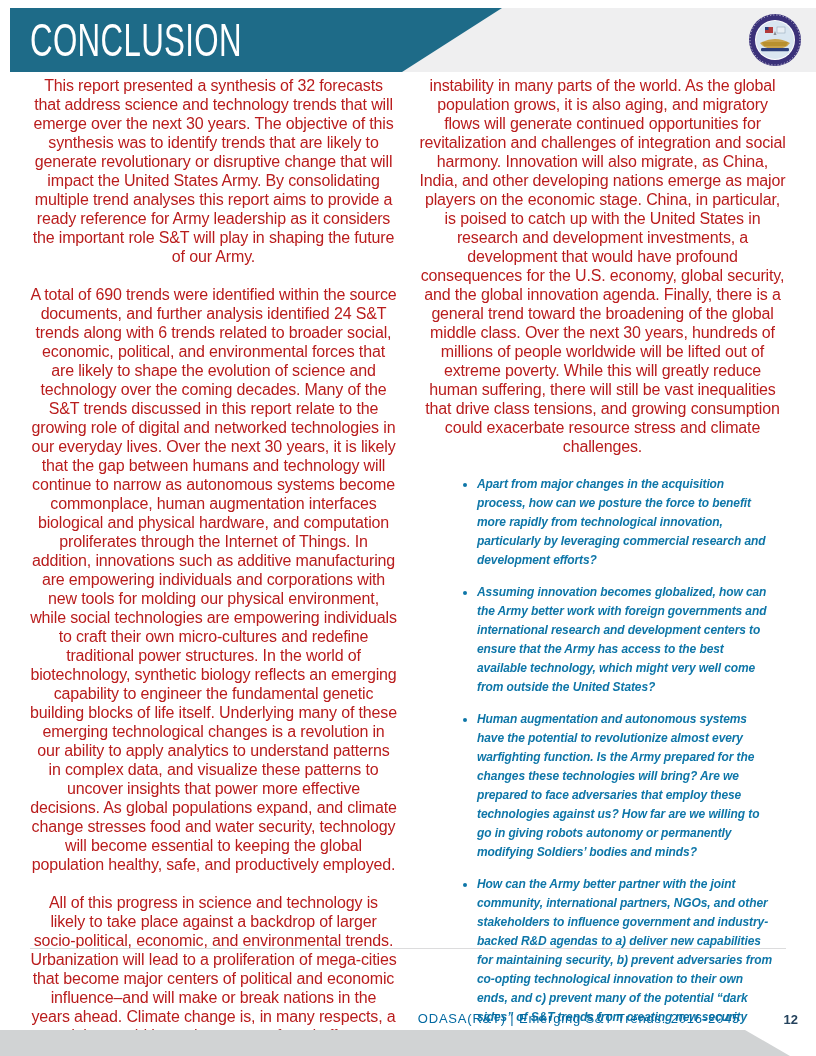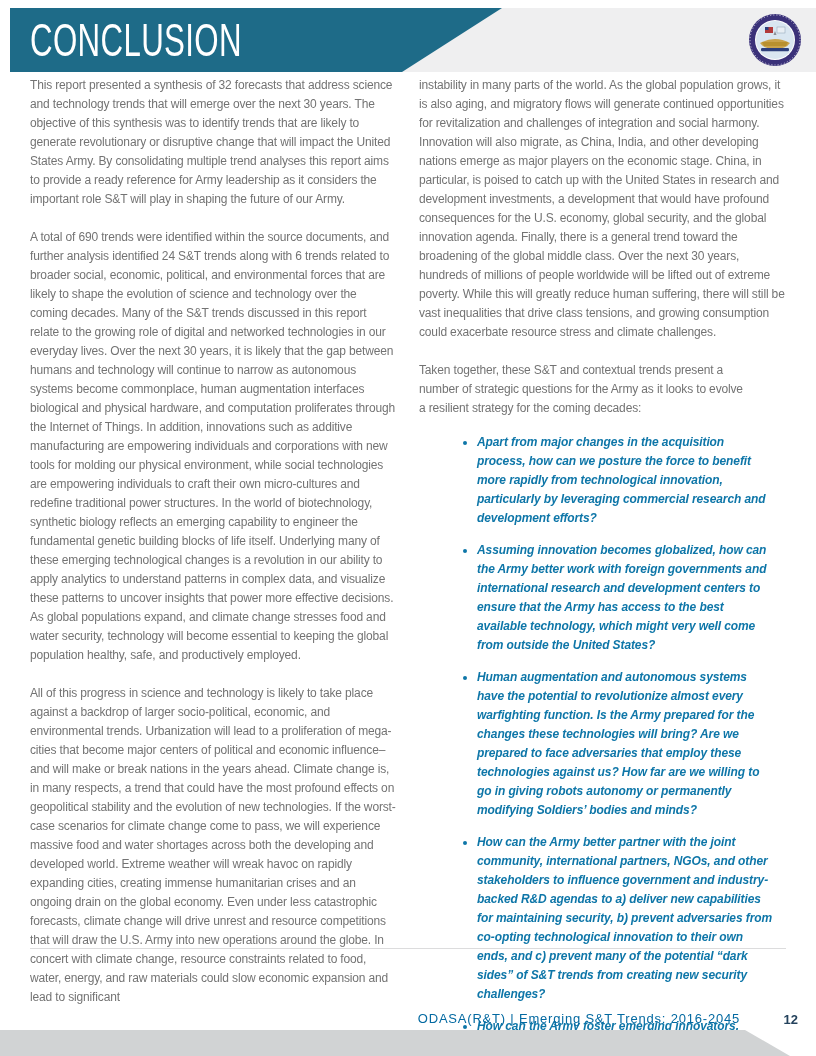--- a/index.html
+++ b/index.html
@@ -25,22 +25,22 @@
   }
   .seal{position:absolute;left:748px;top:13px;width:54px;height:54px;}
   
   .content{
     position:absolute;left:30px;top:76px;width:756px;
     display:flex;gap:22px;
   }
   .col{flex:1;}
   .content p{
     margin:0 0 19px 0;
-    color:#737373;font-size:12px;line-height:19px;letter-spacing:-0.15px;
-    text-align:left;
+    color:#b91c1c;font-size:16px;line-height:19px;letter-spacing:-0.15px;
+    text-align:center;
   }
   .content p.narrow{max-width:332px;margin-bottom:15px;}
   ul.questions{
     list-style:disc outside;margin:12px;padding-left:46px;
   }
   ul.questions li{
     margin-bottom:13px;max-width:318px;
     color:#0e76a8;font-size:12px;line-height:19px;letter-spacing:-0.1px;
     font-style:italic;font-weight:700;
   }
@@ -88,21 +88,20 @@
 </div>
 
 <div class="content">
   <div class="col">
     <p>This report presented a synthesis of 32 forecasts that address science and technology trends that will emerge over the next 30 years. The objective of this synthesis was to identify trends that are likely to generate revolutionary or disruptive change that will impact the United States Army. By consolidating multiple trend analyses this report aims to provide a ready reference for Army leadership as it considers the important role S&amp;T will play in shaping the future of our Army.</p>
     <p>A total of 690 trends were identified within the source documents, and further analysis identified 24 S&amp;T trends along with 6 trends related to broader social, economic, political, and environmental forces that are likely to shape the evolution of science and technology over the coming decades. Many of the S&amp;T trends discussed in this report relate to the growing role of digital and networked technologies in our everyday lives. Over the next 30 years, it is likely that the gap between humans and technology will continue to narrow as autonomous systems become commonplace, human augmentation interfaces biological and physical hardware, and computation proliferates through the Internet of Things. In addition, innovations such as additive manufacturing are empowering individuals and corporations with new tools for molding our physical environment, while social technologies are empowering individuals to craft their own micro-cultures and redefine traditional power structures. In the world of biotechnology, synthetic biology reflects an emerging capability to engineer the fundamental genetic building blocks of life itself. Underlying many of these emerging technological changes is a revolution in our ability to apply analytics to understand patterns in complex data, and visualize these patterns to uncover insights that power more effective decisions. As global populations expand, and climate change stresses food and water security, technology will become essential to keeping the global population healthy, safe, and productively employed.</p>
     <p>All of this progress in science and technology is likely to take place against a backdrop of larger socio-political, economic, and environmental trends. Urbanization will lead to a proliferation of mega-cities that become major centers of political and economic influence–and will make or break nations in the years ahead. Climate change is, in many respects, a trend that could have the most profound effects on geopolitical stability and the evolution of new technologies. If the worst-case scenarios for climate change come to pass, we will experience massive food and water shortages across both the developing and developed world. Extreme weather will wreak havoc on rapidly expanding cities, creating immense humanitarian crises and an ongoing drain on the global economy. Even under less catastrophic forecasts, climate change will drive unrest and resource competitions that will draw the U.S. Army into new operations around the globe. In concert with climate change, resource constraints related to food, water, energy, and raw materials could slow economic expansion and lead to significant</p>
   </div>
   <div class="col">
     <p>instability in many parts of the world. As the global population grows, it is also aging, and migratory flows will generate continued opportunities for revitalization and challenges of integration and social harmony. Innovation will also migrate, as China, India, and other developing nations emerge as major players on the economic stage. China, in particular, is poised to catch up with the United States in research and development investments, a development that would have profound consequences for the U.S. economy, global security, and the global innovation agenda. Finally, there is a general trend toward the broadening of the global middle class. Over the next 30 years, hundreds of millions of people worldwide will be lifted out of extreme poverty. While this will greatly reduce human suffering, there will still be vast inequalities that drive class tensions, and growing consumption could exacerbate resource stress and climate challenges.</p>
-    <p class="narrow">Taken together, these S&amp;T and contextual trends present a number of strategic questions for the Army as it looks to evolve a resilient strategy for the coming decades:</p>
     <ul class="questions">
       <li>Apart from major changes in the acquisition process, how can we posture the force to benefit more rapidly from technological innovation, particularly by leveraging commercial research and development efforts?</li>
       <li>Assuming innovation becomes globalized, how can the Army better work with foreign governments and international research and development centers to ensure that the Army has access to the best available technology, which might very well come from outside the United States?</li>
       <li>Human augmentation and autonomous systems have the potential to revolutionize almost every warfighting function. Is the Army prepared for the changes these technologies will bring? Are we prepared to face adversaries that employ these technologies against us? How far are we willing to go in giving robots autonomy or permanently modifying Soldiers’ bodies and minds?</li>
       <li>How can the Army better partner with the joint community, international partners, NGOs, and other stakeholders to influence government and industry-backed R&amp;D agendas to a) deliver new capabilities for maintaining security, b) prevent adversaries from co-opting technological innovation to their own ends, and c) prevent many of the potential “dark sides” of S&amp;T trends from creating new security challenges?</li>
       <li>How can the Army foster emerging innovators, including start-ups, that fall outside the traditional defense industrial base? On the flip side, how can the Army encourage innovation at its own research and development centers?</li>
     </ul>
   </div>
 </div>
 

